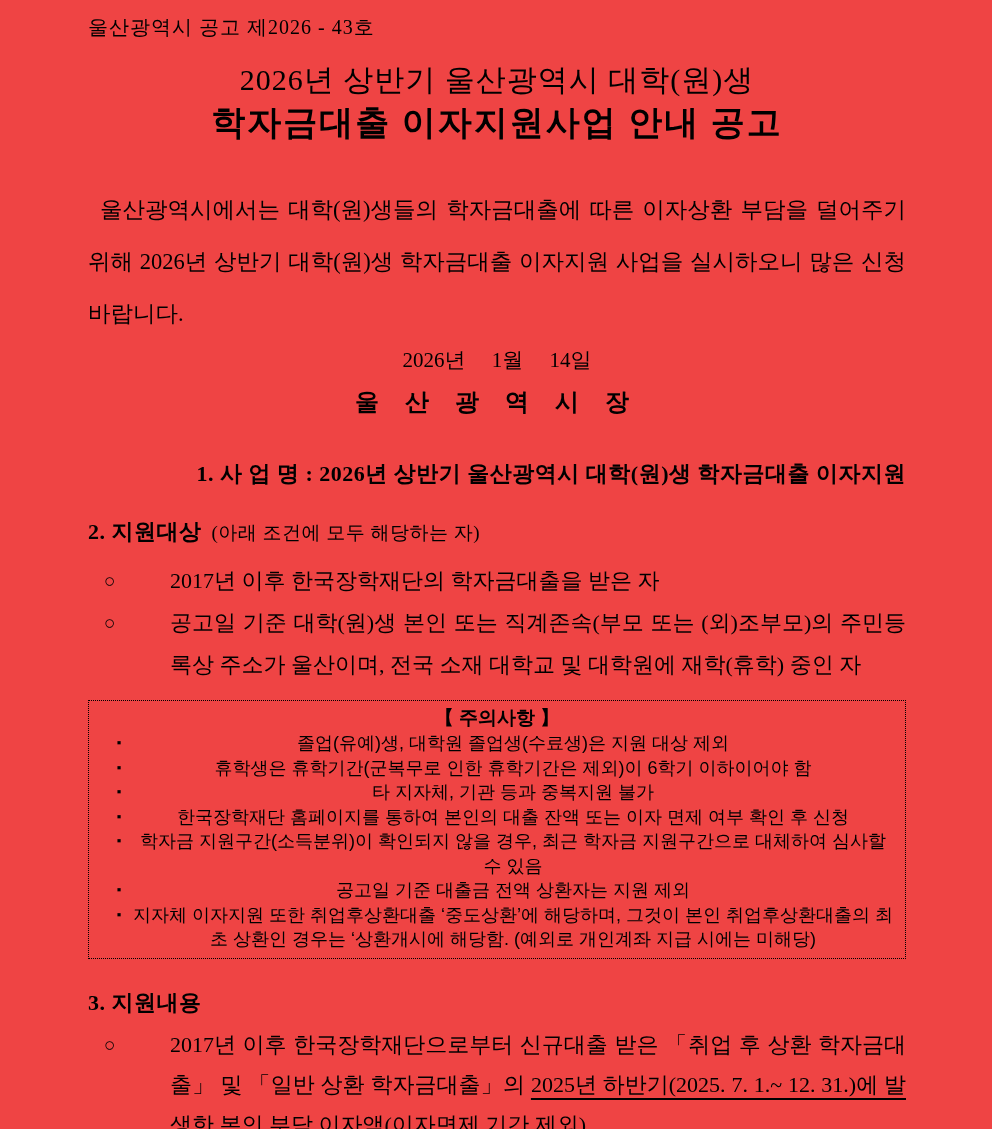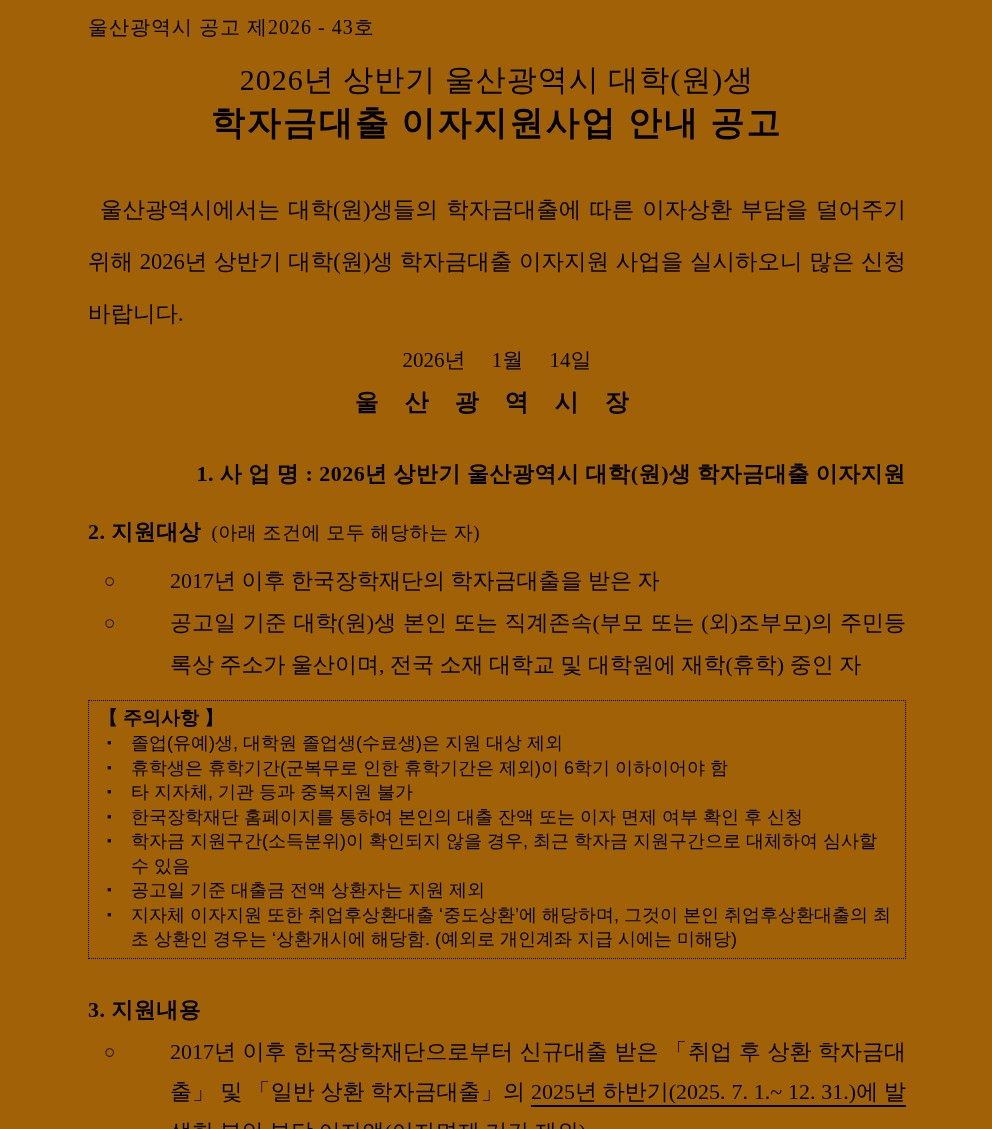--- a/index.html
+++ b/index.html
@@ -1,21 +1,21 @@
 <!DOCTYPE html>
 <html lang="ko"><head>
 <meta charset="utf-8">
 <style>
   html,body{margin:0;padding:0;background:#ffffff;}
   .page{
     position:relative;
     width:992px;height:1129px;
     box-sizing:border-box;
     padding:14px 86px 0 88px;
-    background:#a16207;
+    background:#ef4444;
     color:#000000;
     font-family:"Liberation Serif","DejaVu Serif",serif;
     overflow:hidden;
   }
   .notice-number{
     font-size:20px;line-height:26px;letter-spacing:1px;
   }
   .title1{
     margin:20px 0 0 0;text-align:center;
     font-size:30px;line-height:40px;font-weight:400;letter-spacing:1px;
@@ -56,27 +56,27 @@
     font-size:19px;line-height:42px;
   }
   .otext{
     display:block;flex:1;text-align:justify;word-break:normal;margin-left:36px;
   }
   .nbox{
     margin-top:14px;
     border:1.5px dotted #000000;
     padding:4px 10px 6px 10px;
     font-family:"Liberation Sans","DejaVu Sans",sans-serif;
-    font-size:18px;line-height:24.5px;
+    font-size:18px;line-height:24.5px;text-align:center;
   }
   .nbox-title{font-weight:700;font-size:19px;line-height:26px;}
   .nitem{display:flex;align-items:flex-start;}
   .nmark{flex:0 0 24px;margin-left:8px;font-size:13px;line-height:24.5px;}
   .ntext{display:block;flex:1;word-break:normal;}
-  .sec3{margin-top:35px;}
+  .sec3{margin-top:28px;}
   .s3bullet{
     margin-top:6px;
     font-size:22px;line-height:40px;
   }
   .s3bullet .omark{line-height:40px;}
   .uline{
     text-decoration:underline;
     text-underline-offset:6px;
     text-decoration-thickness:1.5px;
   }

